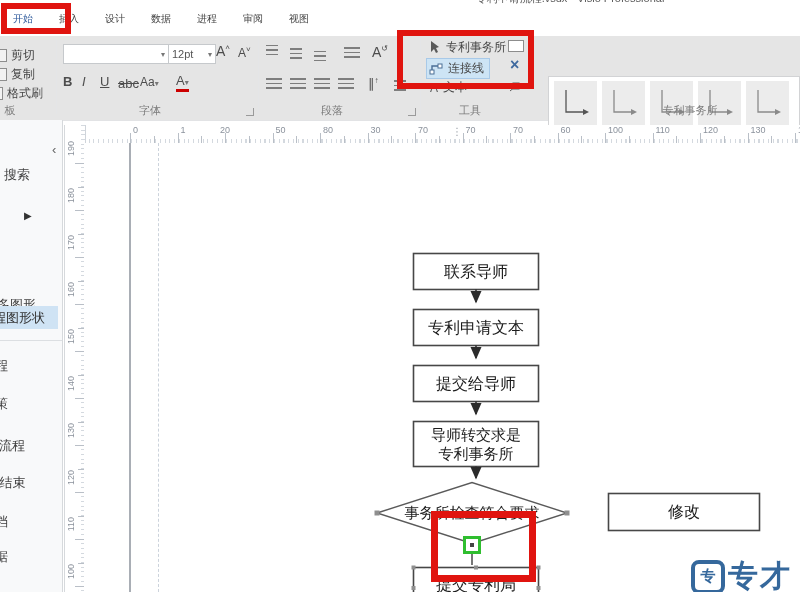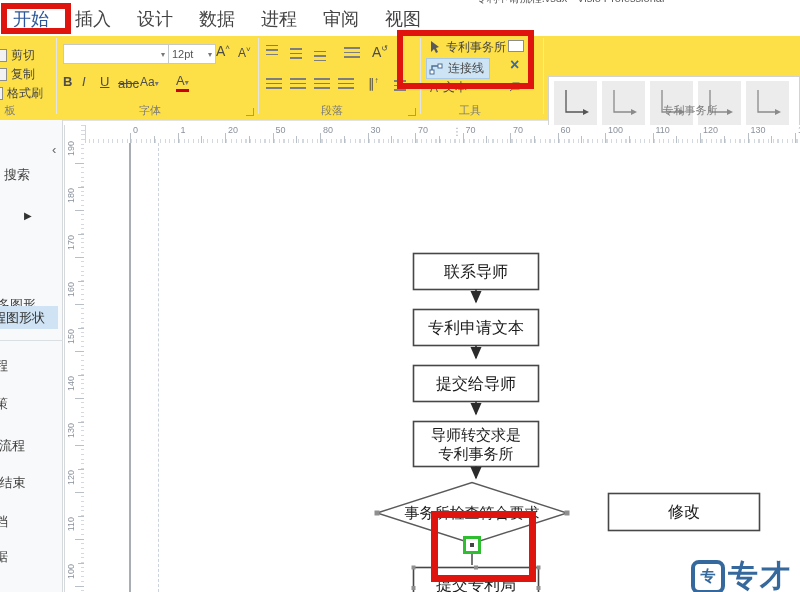--- a/index.html
+++ b/index.html
@@ -3,23 +3,23 @@
 <meta charset="utf-8">
 <style>
   html,body{margin:0;padding:0;}
   body{width:800px;height:592px;overflow:hidden;font-family:"Liberation Sans",sans-serif;background:#fff;}
   #app{position:relative;width:800px;height:592px;overflow:hidden;background:#fff;}
   
   #titlebar{position:absolute;left:420px;top:-9px;width:300px;height:14px;overflow:hidden;
     font-size:11px;color:#5a5a5a;text-align:center;}
   
   #tabrow{position:absolute;left:0;top:4px;height:30px;display:flex;align-items:center;}
-  .tab{padding:0 13px;font-size:18px;color:#444;height:28px;line-height:28px;white-space:nowrap;}
+  .tab{padding:0 13px;font-size:10px;color:#444;height:28px;line-height:28px;white-space:nowrap;}
   .tab.active{color:#2b579a;background:#fff;}
-  #ribbon{position:absolute;left:0;top:36px;width:800px;height:84px;background:#fde047;
+  #ribbon{position:absolute;left:0;top:36px;width:800px;height:84px;background:#e5e5e5;
     border-bottom:1px solid #e2e3e5;}
   .gsep{position:absolute;top:2px;width:1px;height:76px;background:#e4e5e7;}
   .grouplabel{position:absolute;bottom:2px;font-size:11px;color:#7c7c7c;text-align:center;white-space:nowrap;}
   .launcher{position:absolute;bottom:4px;width:7px;height:7px;border-right:1px solid #9a9a9a;border-bottom:1px solid #9a9a9a;}
   .ritem{position:absolute;font-size:12px;color:#474747;white-space:nowrap;display:flex;align-items:center;gap:4px;}
   .mico{display:inline-block;width:11px;height:11px;border:1px solid #8d8d8d;background:#f2f2f2;}
   .combo{position:absolute;background:#fff;border:1px solid #c6c9cc;font-size:11px;color:#555;
     display:flex;align-items:center;justify-content:space-between;padding:0 3px;}
   .caret{font-size:8px;color:#777;}
   .fbtn{position:absolute;font-size:13px;color:#4d4d4d;}
@@ -237,21 +237,21 @@
   <div id="corner-plus">+</div>
   <div id="hruler">
       <div class="htick" style="left: 46px; height: 10px;"></div>
       <div class="htick" style="left: 69.75px; height: 7px;"></div>
       <div class="hlab" style="left: 49px;">0</div>
       <div class="htick" style="left: 93.5px; height: 10px;"></div>
       <div class="htick" style="left: 117.25px; height: 7px;"></div>
       <div class="hlab" style="left: 96.5px;">1</div>
       <div class="htick" style="left: 141px; height: 10px;"></div>
       <div class="htick" style="left: 164.75px; height: 7px;"></div>
-      <div class="hlab" style="left: 144px;">20</div>
+      <div class="hlab" style="left: 136px;">20</div>
       <div class="htick" style="left: 188.5px; height: 10px;"></div>
       <div class="htick" style="left: 212.25px; height: 7px;"></div>
       <div class="hlab" style="left: 191.5px;">50</div>
       <div class="htick" style="left: 236px; height: 10px;"></div>
       <div class="htick" style="left: 259.75px; height: 7px;"></div>
       <div class="hlab" style="left: 239px;">80</div>
       <div class="htick" style="left: 283.5px; height: 10px;"></div>
       <div class="htick" style="left: 307.25px; height: 7px;"></div>
       <div class="hlab" style="left: 286.5px;">30</div>
       <div class="htick" style="left: 331px; height: 10px;"></div>

